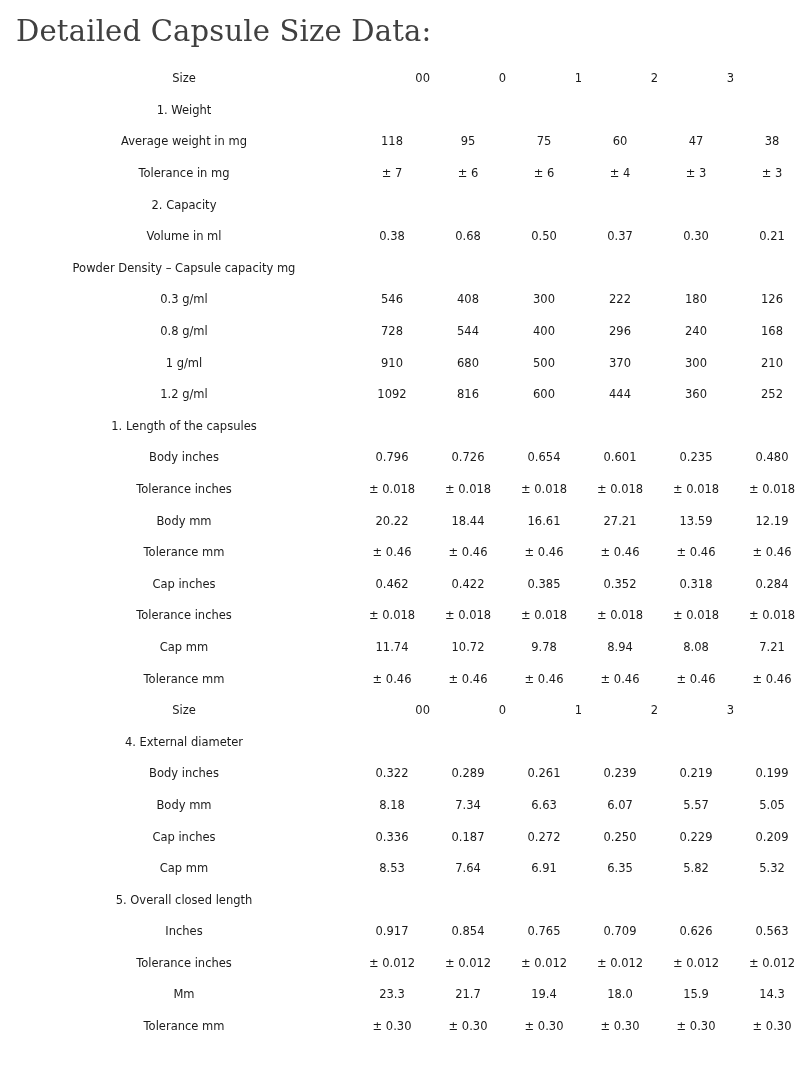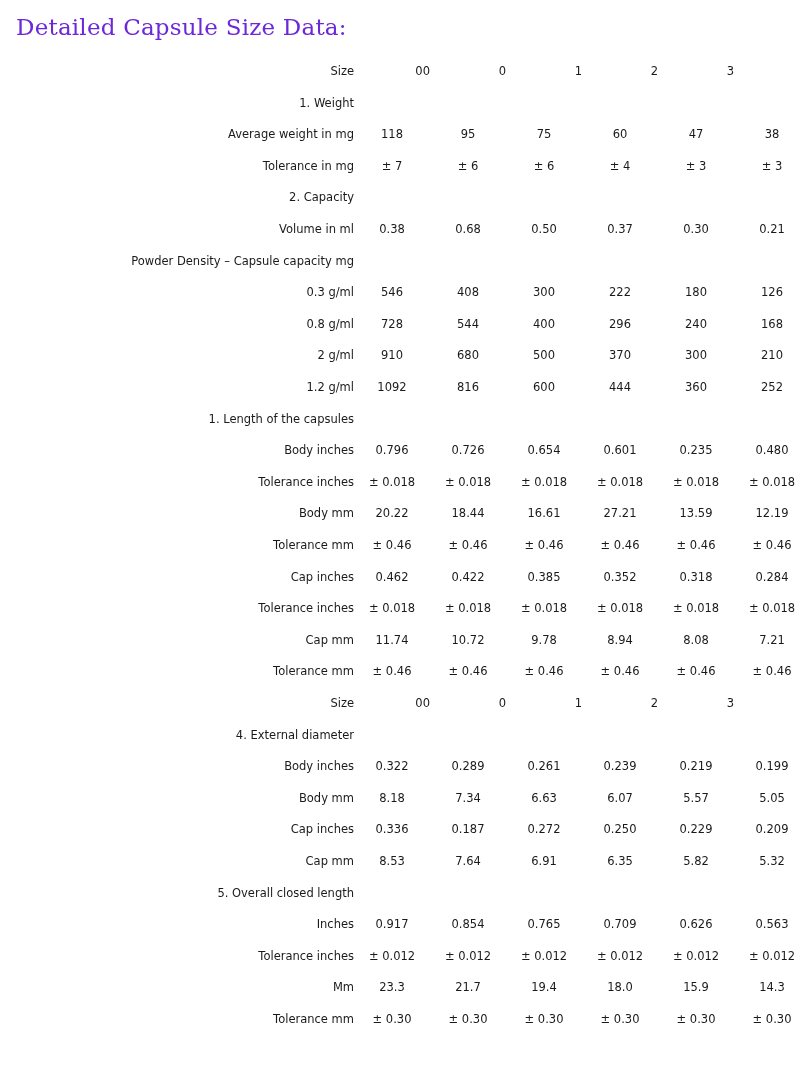--- a/index.html
+++ b/index.html
@@ -16,44 +16,44 @@
     overflow: hidden;
   }
   .page {
     position: relative;
     width: 800px;
     height: 1071px;
     padding: 8px 14px 0 14px;
   }
   .doc-title {
     font-family: "DejaVu Serif", serif;
-    font-size: 23px;
+    font-size: 29px;
     font-weight: 400;
-    color: #6d28d9;
+    color: #404040;
     letter-spacing: 0.2px;
     margin: 6px 0 0 2px;
     line-height: 1.2;
   }
   table.capsule-table {
     width: 100%;
     border-collapse: collapse;
     margin-top: 14px;
     table-layout: fixed;
   }
   table.capsule-table td {
     font-size: 11.5px;
     line-height: 1.1;
     padding: 0;
     height: 31.6px;
     vertical-align: middle;
     color: #1a1a1a;
     white-space: nowrap;
   }
   td.label {
-    text-align: right;
+    text-align: center;
     padding-left: 2px;
     width: 340px;
   }
   td.val {
     text-align: center;
     width: 76px;
   }
   tr.header-row td,
   tr.section-row td {
     color: #1a1a1a;
@@ -146,21 +146,21 @@
         <tr class="data-row">
           <td class="label">0.8 g/ml</td>
           <td class="val">728</td>
           <td class="val">544</td>
           <td class="val">400</td>
           <td class="val">296</td>
           <td class="val">240</td>
           <td class="val">168</td>
         </tr>
         <tr class="data-row">
-          <td class="label">2  g/ml</td>
+          <td class="label">1  g/ml</td>
           <td class="val">910</td>
           <td class="val">680</td>
           <td class="val">500</td>
           <td class="val">370</td>
           <td class="val">300</td>
           <td class="val">210</td>
         </tr>
         <tr class="data-row">
           <td class="label">1.2 g/ml</td>
           <td class="val">1092</td>

